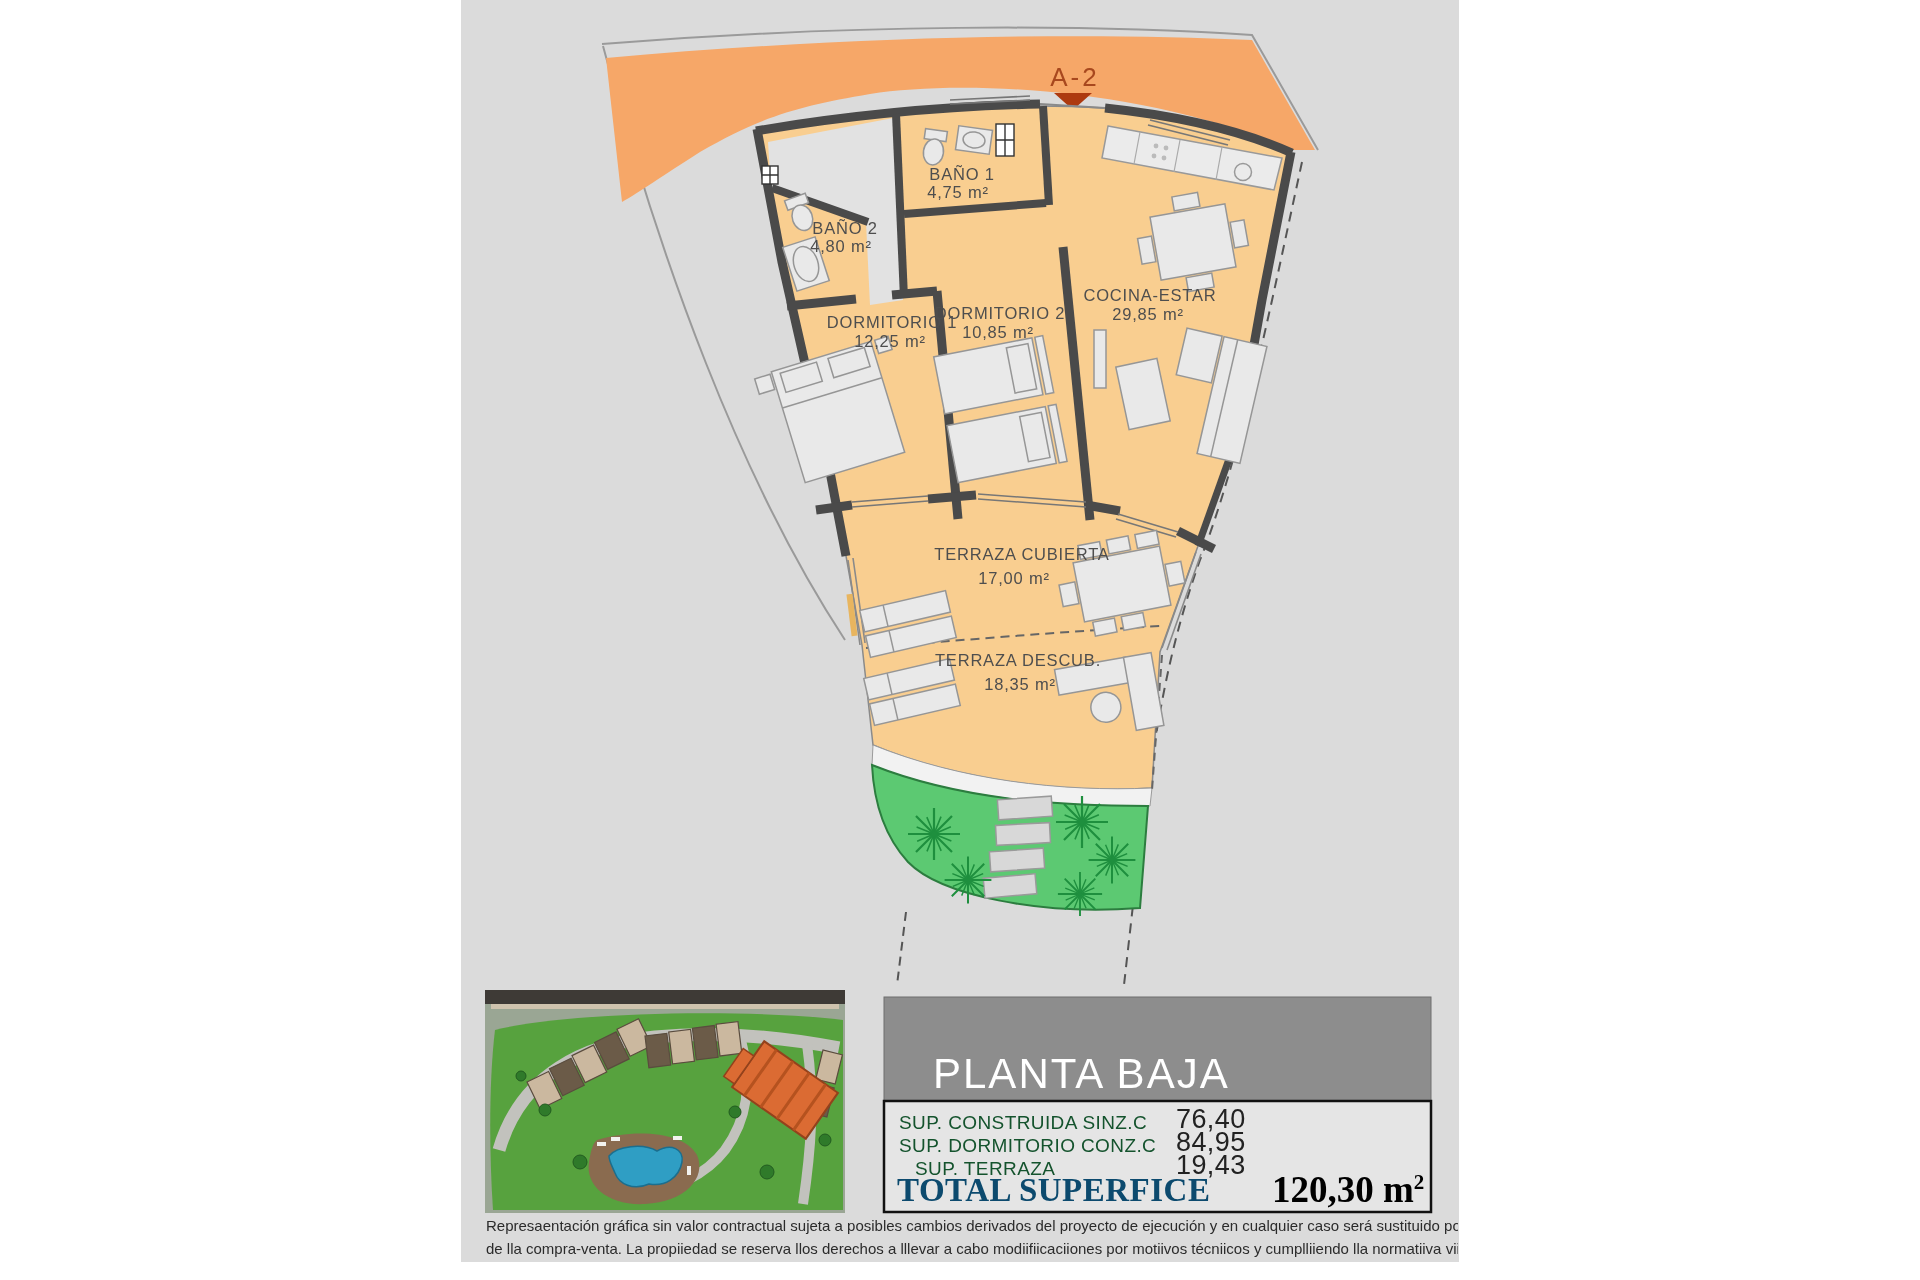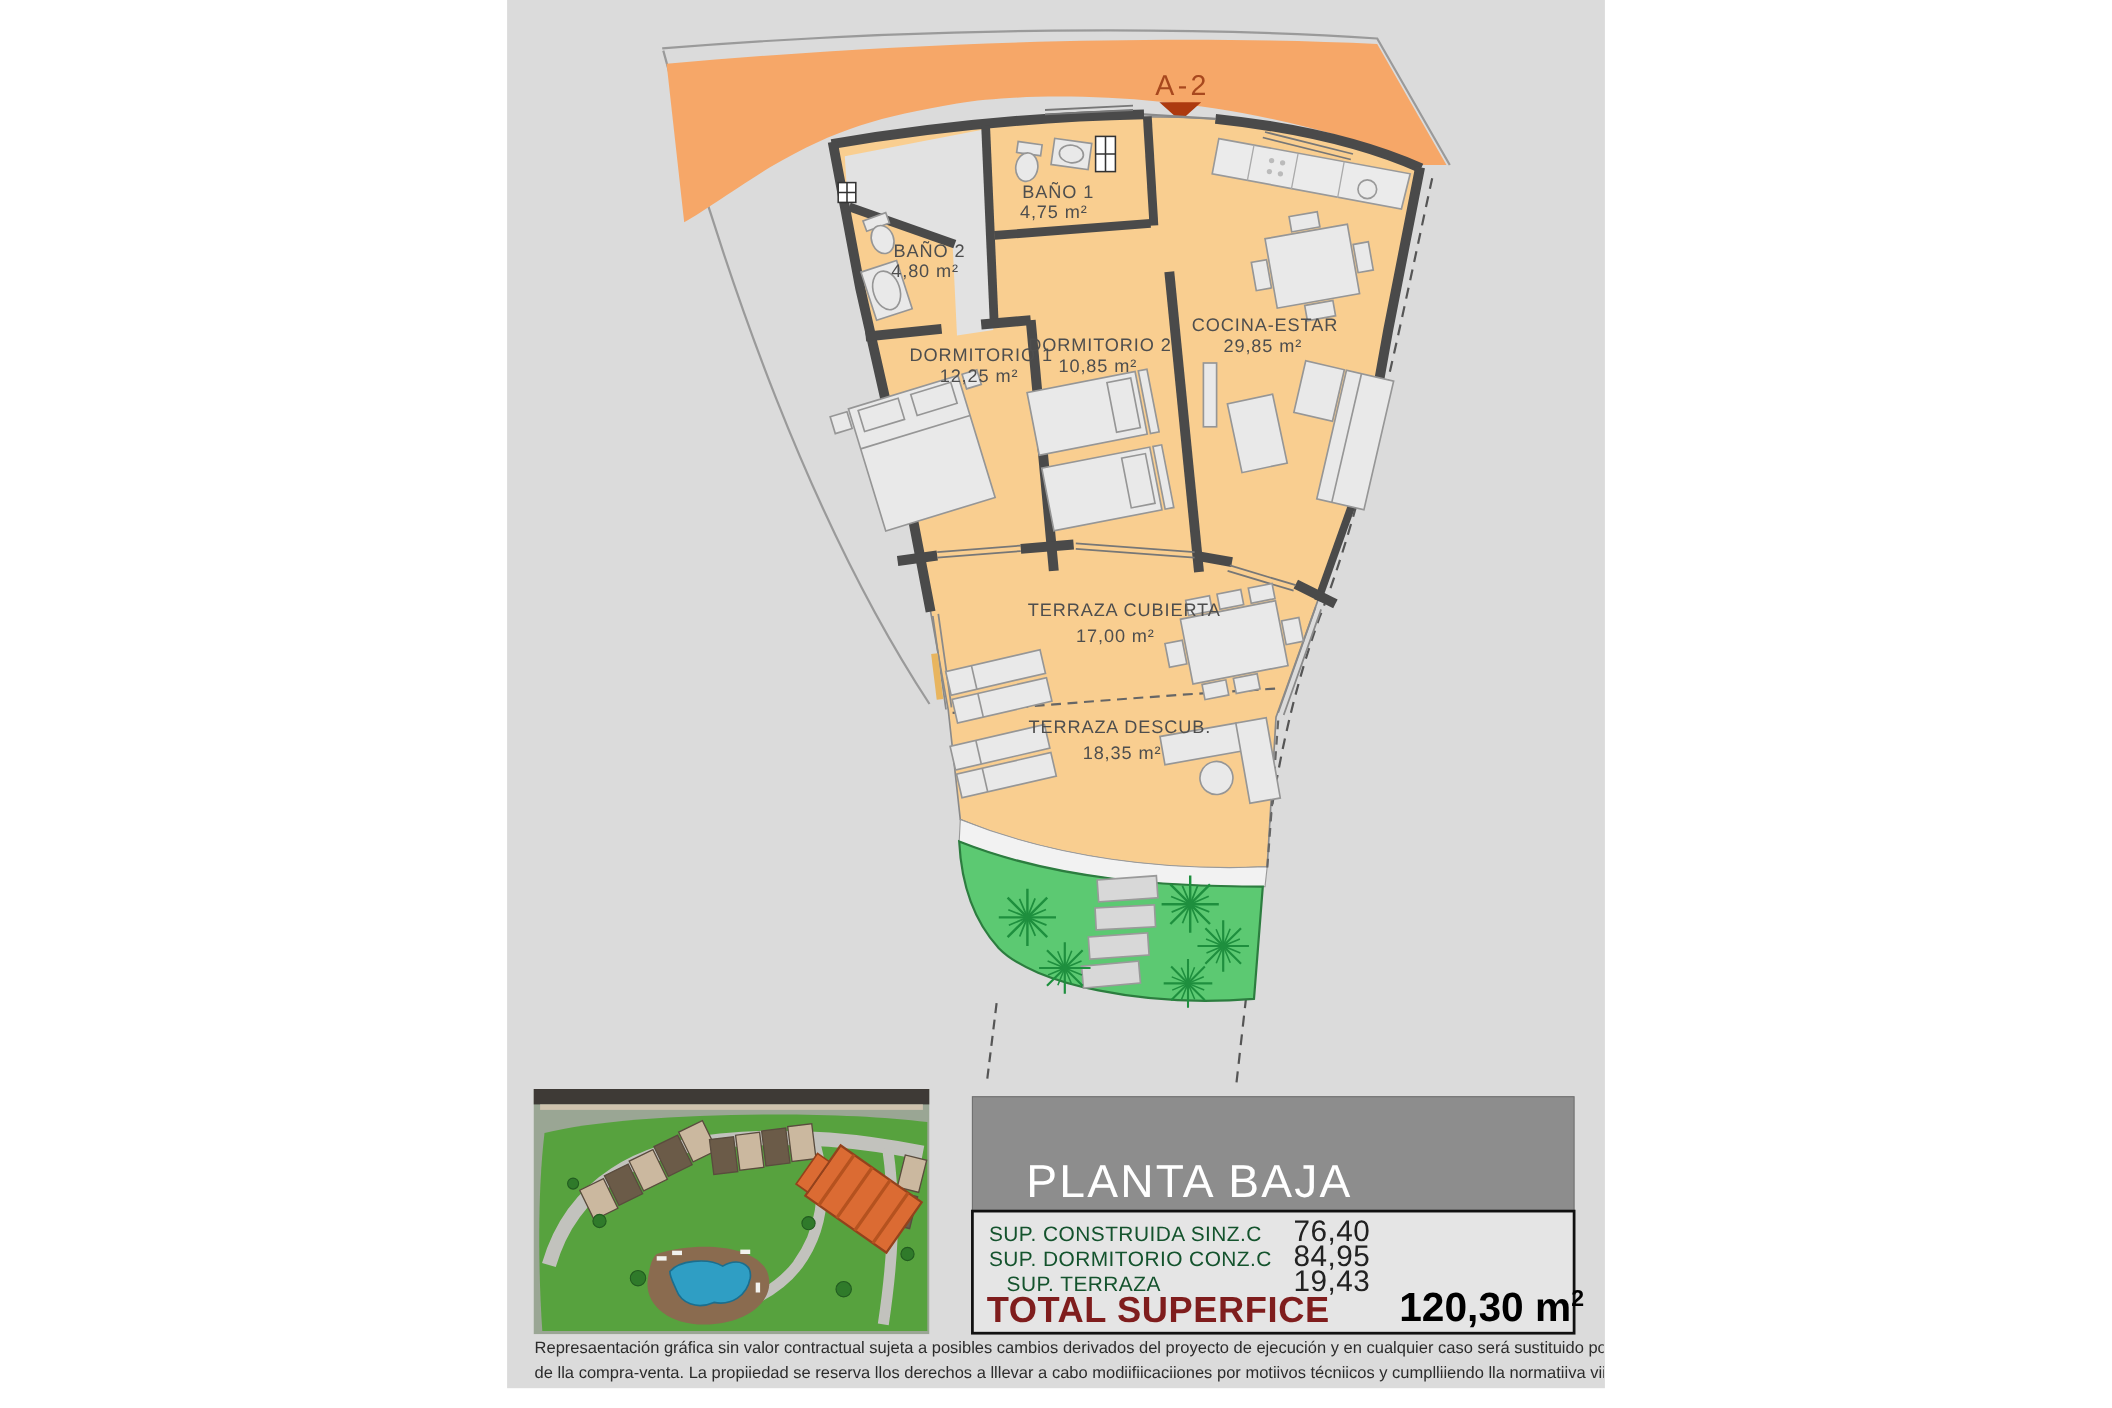--- a/index.html
+++ b/index.html
@@ -3,22 +3,22 @@
 <meta charset="utf-8">
 <style>
   html,body{margin:0;padding:0;background:#ffffff;}
   .page{position:relative;width:1920px;height:1280px;background:#ffffff;overflow:hidden;
         font-family:"Liberation Sans",sans-serif;border-radius:30px;}
   .scene{position:absolute;left:0;top:0;width:1920px;height:1280px;}
   .overlay{position:absolute;white-space:nowrap;}
   .title-line{color:#ffffff;font-size:42px;letter-spacing:2px;line-height:44px;}
   .sup-label{color:#14532d;font-size:19px;letter-spacing:.4px;line-height:23px;}
   .sup-value{color:#222;font-size:27px;letter-spacing:.4px;line-height:23px;}
-  .total-label{color:#7f1d1d;font-size:33px;font-weight:bold;letter-spacing:.5px;}
-  .total-value{color:#000;font-size:37px;font-weight:bold;}
+  .total-label{color:#0c4a6e;font-size:33px;font-weight:bold;letter-spacing:.5px;font-family:Liberation Serif, serif;}
+  .total-value{color:#000;font-size:37px;font-weight:bold;font-family:Liberation Serif, serif;}
   .total-value sup{font-size:21px;}
   .disclaimer{color:#2b2b2b;font-size:15px;line-height:23px;overflow:hidden;}
   .disclaimer div{white-space:nowrap;}
   svg text{font-family:"Liberation Sans",sans-serif;}
 </style>
 </head>
 <body>
 
 <div class="page">
 

